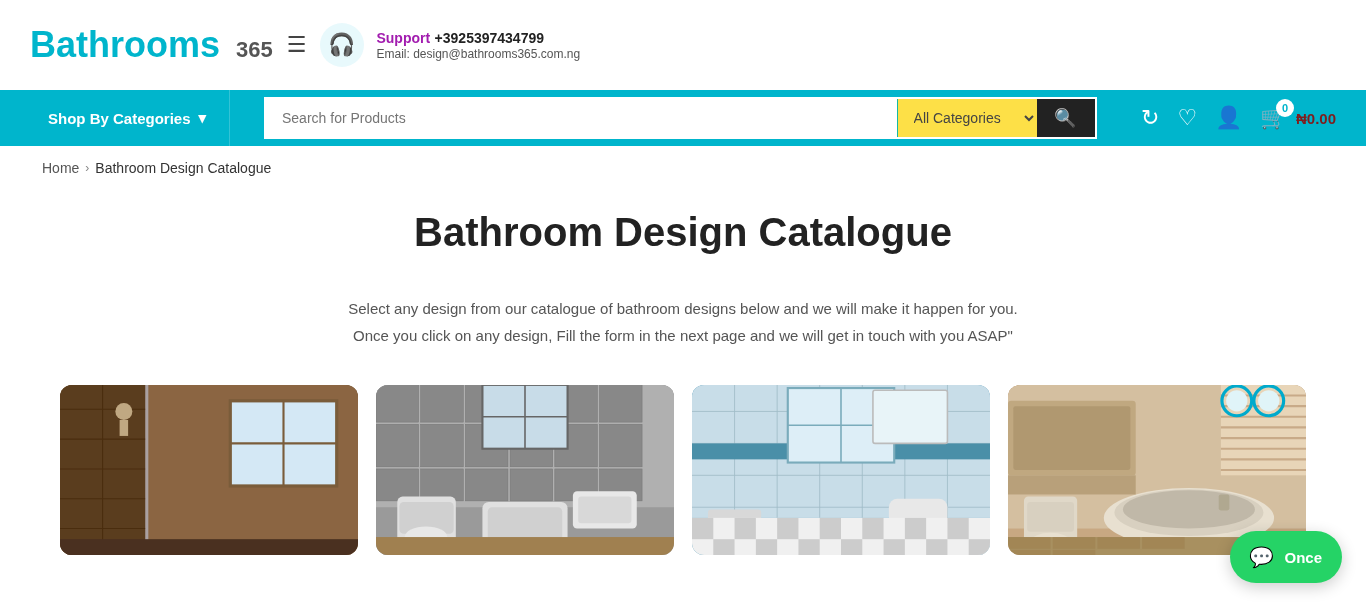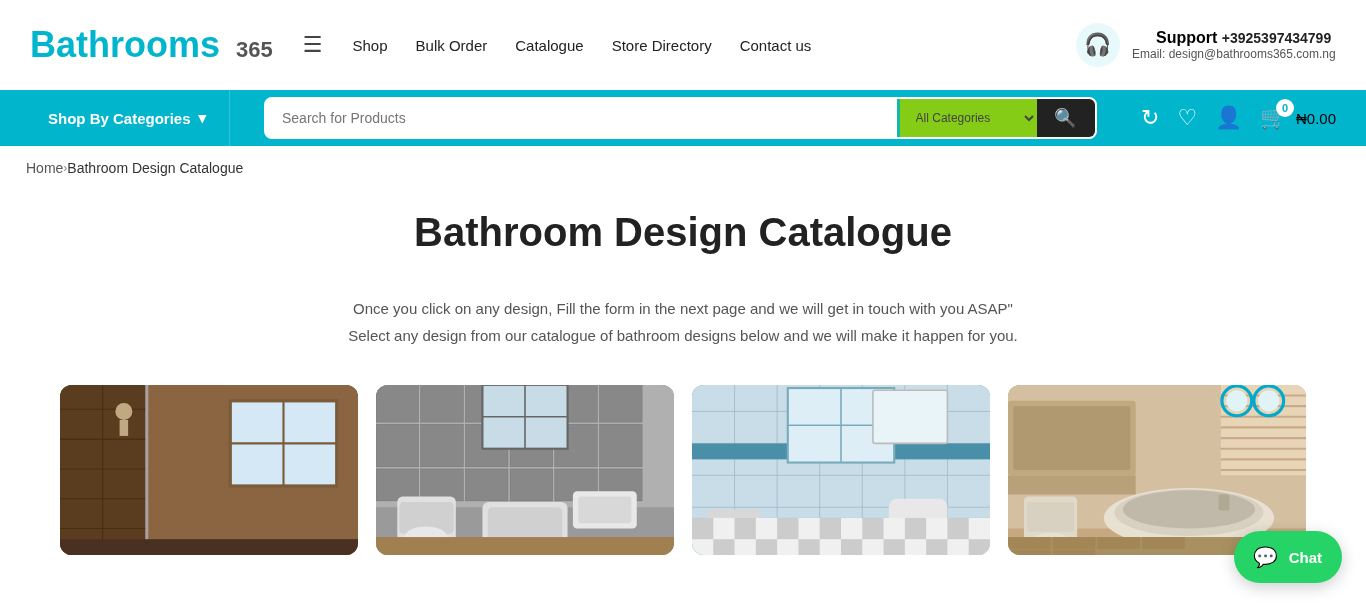--- a/index.html
+++ b/index.html
@@ -5,21 +5,21 @@
     * { margin: 0; padding: 0; box-sizing: border-box; }
     body { font-family: Arial, sans-serif; background: #fff; width: 1366px; overflow-x: hidden; }
 
     
     .header {
       display: flex;
       align-items: center;
       padding: 10px 30px;
       background: #fff;
       height: 90px;
-      gap: 20px;
+      gap: 4px;
     }
     .logo-area {
       display: flex;
       align-items: center;
       gap: 8px;
       min-width: 200px;
     }
     .logo-text {
       font-size: 36px;
       font-weight: bold;
@@ -61,24 +61,23 @@
       height: 44px;
       background: #e8f9fc;
       border-radius: 50%;
       display: flex;
       align-items: center;
       justify-content: center;
       font-size: 22px;
       color: #00b5cc;
     }
     .support-text .support-label {
-      font-size: 16px;
-      font-weight: bold;
-      color: #000000;
-      margin-left: 24px;
+      font-size: 14px;
+      font-weight: bold;
+      color: #a21caf;
     }
     .support-text .support-phone {
       font-size: 14px;
       font-weight: bold;
       color: #222;
     }
     .support-text .support-email {
       font-size: 12px;
       color: #555;
     }
@@ -104,39 +103,39 @@
       gap: 8px;
       cursor: pointer;
       min-width: 200px;
       border-right: 1px solid rgba(255,255,255,0.2);
     }
     .search-area {
       display: flex;
       flex: 1;
       margin: 0 20px;
       height: 42px;
-      border-radius: 8px;
+      border-radius: 0;
       overflow: hidden;
       background: #fff;
       border: 2px solid #fff;
     }
     .search-input {
       flex: 1;
       border: none;
       outline: none;
       padding: 0 16px;
       font-size: 14px;
       color: #999;
     }
     .category-select {
       border: none;
-      border-left: 3px solid #14b8a6;
-      background: #84cc16;
+      border-left: 1px solid #14b8a6;
+      background: #fde047;
       padding: 0 12px;
-      font-size: 12px;
+      font-size: 14px;
       color: #444;
       outline: none;
       cursor: pointer;
       min-width: 140px;
     }
     .search-btn {
       background: #222;
       color: #fff;
       border: none;
       padding: 0 18px;
@@ -181,31 +180,32 @@
       width: 18px;
       height: 18px;
       font-size: 11px;
       font-weight: bold;
       display: flex;
       align-items: center;
       justify-content: center;
     }
     .cart-amount {
       font-size: 15px;
-      font-weight: normal;
-      color: #000000;
+      font-weight: bold;
+      color: #7f1d1d;
     }
 
     
     .breadcrumb {
       display: flex;
       align-items: center;
-      padding: 14px 26px;
+      padding: 14px 42px;
       font-size: 14px;
       color: #555;
+      gap: 6px;
     }
     .breadcrumb a { color: #555; text-decoration: none; }
     .breadcrumb .sep { color: #888; font-size: 12px; }
     .breadcrumb .current { color: #333; font-weight: 500; }
 
     
     .page-content {
       padding: 10px 60px 40px;
     }
     .page-title {
@@ -279,27 +279,20 @@
         <span class="logo-text">Bathrooms</span>
         <div style="display:flex; flex-direction:column; align-items:flex-end; margin-left:16px;">
           <span class="logo-365">365</span>
         </div>
       </div>
     </div>
   </div>
 
   <span class="hamburger-icon">☰</span>
 
-  <nav class="nav-links">
-    <a href="#">Shop</a>
-    <a href="#">Bulk Order</a>
-    <a href="#">Catalogue</a>
-    <a href="#">Store Directory</a>
-    <a href="#">Contact us</a>
-  </nav>
 
   <div class="support-area">
     <div class="headphone-icon">🎧</div>
     <div class="support-text">
       <div>
         <span class="support-label">Support</span>
         <span class="support-phone">+3925397434799</span>
       </div>
       <div class="support-email">Email: design@bathrooms365.com.ng</div>
     </div>
@@ -350,22 +343,22 @@
 <div class="breadcrumb">
   <a href="#">Home</a>
   <span class="sep">›</span>
   <span class="current">Bathroom Design Catalogue</span>
 </div>
 
 <main class="page-content">
   <h1 class="page-title">Bathroom Design Catalogue</h1>
 
   <div class="page-description">
+    <p>Select any design from our catalogue of bathroom designs below and we will make it happen for you.</p>
     <p>Once you click on any design, Fill the form in the next page and we will get in touch with you ASAP"</p>
-    <p>Select any design from our catalogue of bathroom designs below and we will make it happen for you.</p>
   </div>
 
   <div class="image-grid">
 
     <div class="catalogue-card">
       <div class="card-inner card-1">
         <svg width="100%" height="100%" viewBox="0 0 280 170" xmlns="http://www.w3.org/2000/svg" preserveAspectRatio="xMidYMid slice">
 
           <rect width="280" height="170" fill="#6b4c2a"></rect>
           <rect x="80" y="0" width="200" height="170" fill="#8b6542"></rect>
@@ -552,14 +545,14 @@
               <rect x="42" y="160" width="40" height="10"></rect>
           </g>
         </svg>
       </div>
     </div>
   </div>
 </main>
 
 <div class="whatsapp-btn">
   <span style="font-size:20px;">💬</span>
-  <span>Chat</span>
+  <span>Once</span>
 </div>
 
 </body></html>

